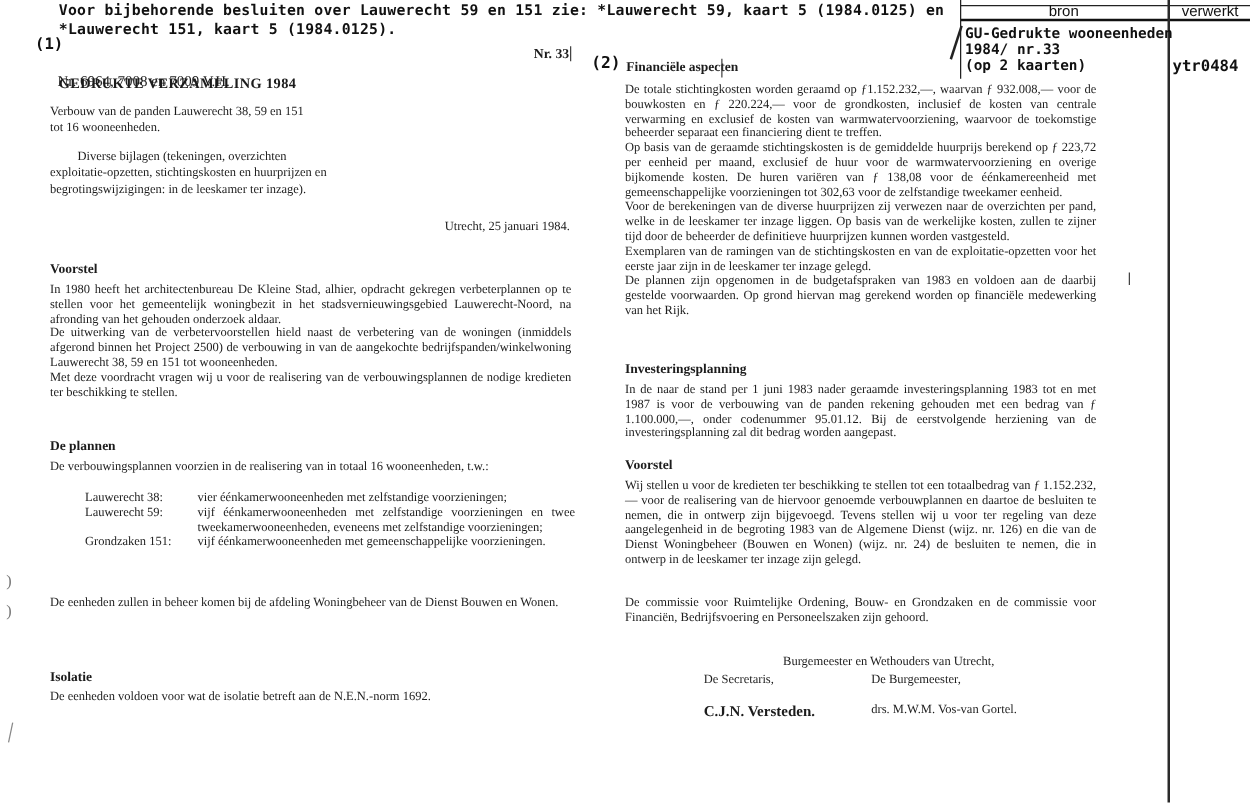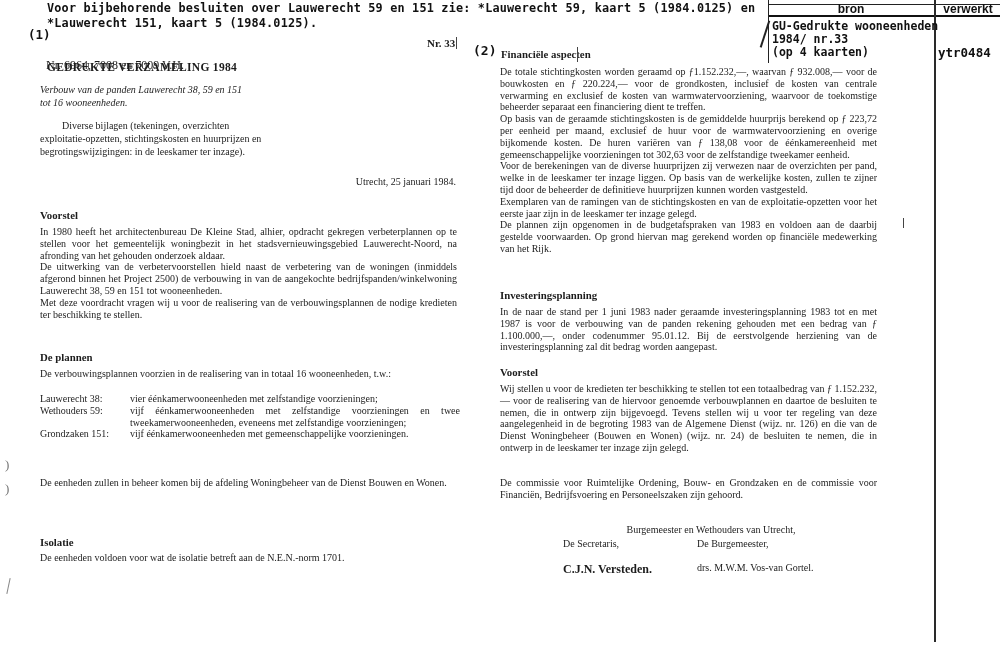--- a/index.html
+++ b/index.html
@@ -9,45 +9,45 @@
   .mono{font-family:"DejaVu Sans Mono","Liberation Mono",monospace;font-weight:700;color:#111;}
   .typed1{left:47px;top:1px;font-size:11.8px;letter-spacing:0.2px;white-space:nowrap;}
   .typed2{left:47px;top:16px;font-size:11.8px;letter-spacing:0.2px;white-space:nowrap;}
   .ann1{left:28px;top:27px;font-size:12.5px;}
   .ann2{left:473px;top:43px;font-size:13px;}
   
   .tbl-topline{left:768px;top:4px;width:232px;height:1px;background:#222;}
   .tbl-headline{left:768px;top:15px;width:232px;height:2px;background:#111;}
   .tbl-leftborder{left:768px;top:0;width:1px;height:63px;background:#222;}
   .tbl-divider{left:934px;top:0;width:2px;height:642px;background:#2a2a2a;}
-  .hdr-sans{font-family:"Liberation Sans","DejaVu Sans",sans-serif;font-weight:700;font-size:12px;color:#111;}
+  .hdr-sans{font-family:"Liberation Sans","DejaVu Sans",sans-serif;font-weight:400;font-size:12px;color:#111;}
   .bron-hdr{left:768px;top:2px;width:166px;text-align:center;}
   .verwerkt-hdr{left:936px;top:2px;width:64px;text-align:center;}
   .bron1{left:772px;top:19px;font-size:11.5px;white-space:nowrap;}
   .bron2{left:772px;top:32px;font-size:11.5px;white-space:nowrap;}
   .bron3{left:772px;top:45px;font-size:11.5px;white-space:nowrap;}
   .verwerkt-val{left:938px;top:45px;font-size:12.5px;white-space:nowrap;}
   .stray-slash{left:764px;top:20px;width:1.5px;height:28px;background:#222;transform:rotate(18deg);}
   
   .b{font-weight:700;}
   .h{font-weight:700;font-size:10.8px;}
   .t{font-size:10px;line-height:11.8px;}
   .para p{margin:0;text-align:justify;}
   .series{left:47px;top:37px;font-size:11.5px;letter-spacing:0.3px;margin-top:24px;}
   .cardnr{left:427px;top:37px;font-size:11px;}
   .filenr{left:46px;top:58px;font-size:12px;}
-  .subject{left:40px;top:83px;width:205px;font-size:10px;line-height:13px;font-style:italic;}
+  .subject{left:40px;top:83px;width:205px;font-size:10px;line-height:13px;}
   .attach{left:40px;top:119px;width:222px;font-size:10px;line-height:13px;text-indent:22px;}
   .dateline{left:256px;top:176px;width:200px;text-align:right;font-size:10px;}
   .lh1{left:40px;top:209px;}
   .lp1{left:40px;top:226px;width:417px;}
   .lh2{left:40px;top:351px;}
   .lp2intro{left:40px;top:368px;width:417px;}
   .planlist{left:40px;top:393px;width:420px;}
-  .planrow{display:flex;font-size:10px;line-height:11.8px;}
+  .planrow{display:flex;font-size:10px;line-height:11.8px;margin-left:28px;}
   .planlabel{width:90px;flex:0 0 90px;}
   .plantext{flex:1;text-align:justify;}
   .lp3{left:40px;top:477px;width:417px;}
   .lh3{left:40px;top:536px;}
   .lp4{left:40px;top:552px;width:417px;}
   .rh1{left:501px;top:48px;}
   .rp1{left:500px;top:66px;width:377px;}
   .rh2{left:500px;top:289px;}
   .rp2{left:500px;top:306px;width:377px;}
   .rh3{left:500px;top:366px;}
@@ -80,21 +80,21 @@
 
   <div>
     <div class="abs tbl-topline"></div>
     <div class="abs tbl-headline"></div>
     <div class="abs tbl-leftborder"></div>
     <div class="abs tbl-divider"></div>
     <div class="abs hdr-sans bron-hdr">bron</div>
     <div class="abs hdr-sans verwerkt-hdr">verwerkt</div>
     <div class="abs mono bron1">GU-Gedrukte wooneenheden</div>
     <div class="abs mono bron2">1984/ nr.33</div>
-    <div class="abs mono bron3">(op 4 kaarten)</div>
+    <div class="abs mono bron3">(op 2 kaarten)</div>
     <div class="abs mono verwerkt-val">ytr0484</div>
     <div class="abs stray-slash"></div>
   </div>
 
   <div class="abs b series">GEDRUKTE VERZAMELING 1984</div>
   <div class="abs b cardnr">Nr. 33</div>
   <div class="abs filenr">Nr. 6964, 7008 en 7009 V.H.</div>
   <div class="abs subject">Verbouw van de panden Lauwerecht 38, 59 en 151 tot 16 wooneenheden.</div>
   <div class="abs attach">Diverse bijlagen (tekeningen, overzichten exploitatie-opzetten, stichtingskosten en huurprijzen en begrotingswijzigingen: in de leeskamer ter inzage).</div>
   <div class="abs dateline">Utrecht, 25 januari 1984.</div>
@@ -109,35 +109,35 @@
   <div class="abs h lh2">De plannen</div>
   <div class="abs t para lp2intro">
     <p>De verbouwingsplannen voorzien in de realisering van in totaal 16 wooneenheden, t.w.:</p>
   </div>
   <div class="abs planlist">
     <div class="planrow">
       <span class="planlabel">Lauwerecht 38:</span>
       <span class="plantext">vier éénkamerwooneenheden met zelfstandige voorzieningen;</span>
     </div>
     <div class="planrow">
-      <span class="planlabel">Wethouders 59:</span>
+      <span class="planlabel">Lauwerecht 59:</span>
       <span class="plantext">vijf éénkamerwooneenheden met zelfstandige voorzieningen en twee tweekamerwooneenheden, eveneens met zelfstandige voorzieningen;</span>
     </div>
     <div class="planrow">
       <span class="planlabel">Grondzaken 151:</span>
       <span class="plantext">vijf éénkamerwooneenheden met gemeenschappelijke voorzieningen.</span>
     </div>
   </div>
   <div class="abs t para lp3">
     <p>De eenheden zullen in beheer komen bij de afdeling Woningbeheer van de Dienst Bouwen en Wonen.</p>
   </div>
 
   <div class="abs h lh3">Isolatie</div>
   <div class="abs t para lp4">
-    <p>De eenheden voldoen voor wat de isolatie betreft aan de N.E.N.-norm 1701.</p>
+    <p>De eenheden voldoen voor wat de isolatie betreft aan de N.E.N.-norm 1692.</p>
   </div>
 
   <div class="abs h rh1">Financiële aspecten</div>
   <div class="abs t para rp1">
     <p>De totale stichtingkosten worden geraamd op ƒ1.152.232,—, waarvan ƒ 932.008,— voor de bouwkosten en ƒ 220.224,— voor de grondkosten, inclusief de kosten van centrale verwarming en exclusief de kosten van warmwatervoorziening, waarvoor de toekomstige beheerder separaat een financiering dient te treffen.</p>
     <p>Op basis van de geraamde stichtingskosten is de gemiddelde huurprijs berekend op ƒ 223,72 per eenheid per maand, exclusief de huur voor de warmwatervoorziening en overige bijkomende kosten. De huren variëren van ƒ 138,08 voor de éénkamereenheid met gemeenschappelijke voorzieningen tot 302,63 voor de zelfstandige tweekamer eenheid.</p>
     <p>Voor de berekeningen van de diverse huurprijzen zij verwezen naar de overzichten per pand, welke in de leeskamer ter inzage liggen. Op basis van de werkelijke kosten, zullen te zijner tijd door de beheerder de definitieve huurprijzen kunnen worden vastgesteld.</p>
     <p>Exemplaren van de ramingen van de stichtingskosten en van de exploitatie-opzetten voor het eerste jaar zijn in de leeskamer ter inzage gelegd.</p>
     <p>De plannen zijn opgenomen in de budgetafspraken van 1983 en voldoen aan de daarbij gestelde voorwaarden. Op grond hiervan mag gerekend worden op financiële medewerking van het Rijk.</p>
   </div>

